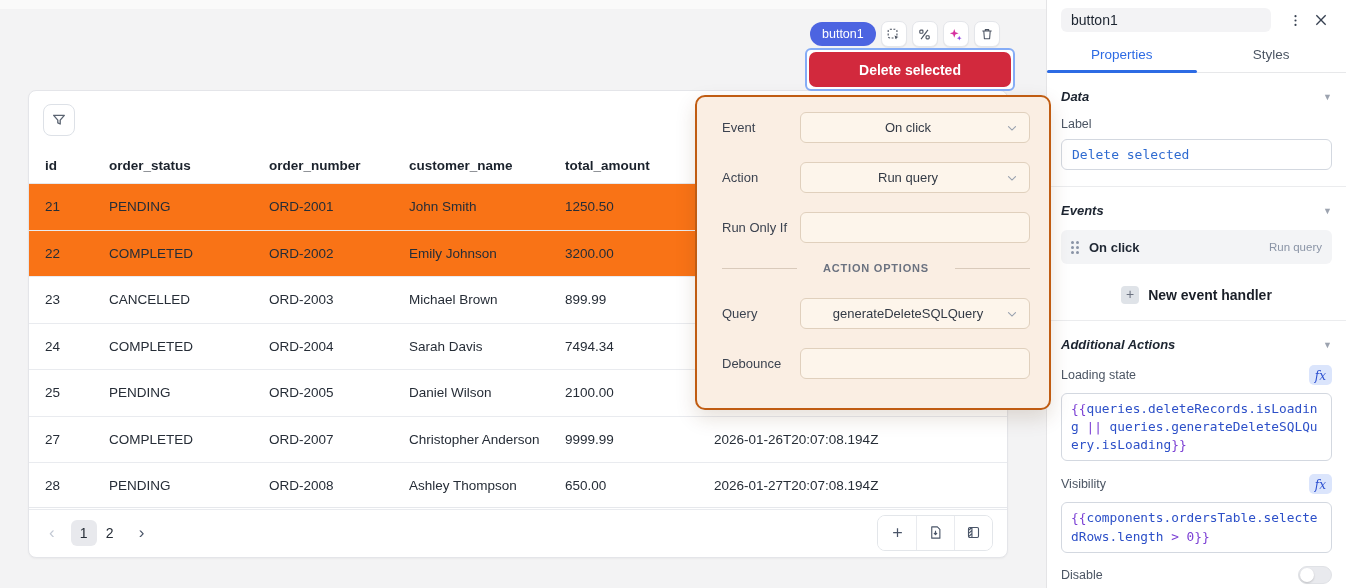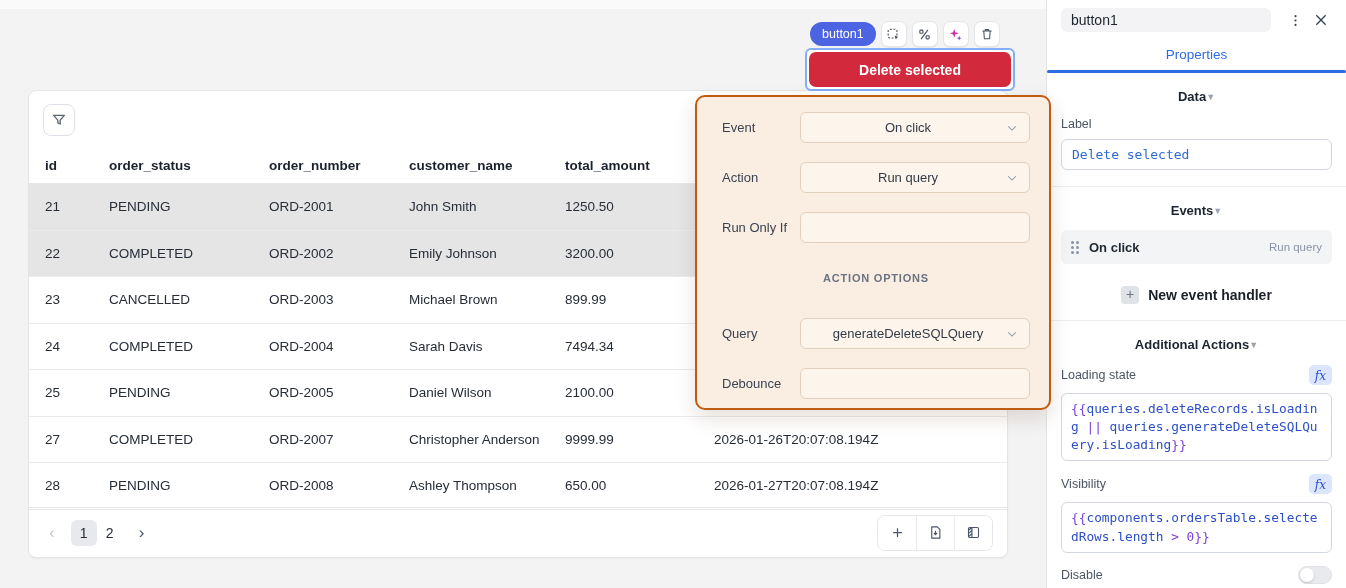--- a/index.html
+++ b/index.html
@@ -17,21 +17,21 @@
     box-shadow:0 1px 2px rgba(0,0,0,.04); }
   .table-toolbar { position:absolute; left:14px; top:13px; }
   .filter-btn { width:32px; height:32px; border:1px solid #dde1e7; border-radius:8px;
     background:#fff; display:flex; align-items:center; justify-content:center; cursor:pointer; }
   .t-grid { display:grid; grid-template-columns:64px 160px 140px 156px 149px 1fr;
     align-items:center; padding-left:16px; }
   .t-header { position:absolute; left:0; top:57px; width:100%; height:36px;
     border-bottom:1px solid #e6e8ec; font-weight:bold; color:#1b222c; font-size:13.5px; }
   .t-rows { position:absolute; left:0; top:93px; width:100%; }
   .t-row { height:46.5px; border-bottom:1px solid #e9ebef; font-size:13.5px; color:#262d37; }
-  .t-row.selected { background:#e5e5e5; }
+  .t-row.selected { background:#f97316; }
   .t-cell { padding-right:8px; white-space:nowrap; overflow:hidden; }
   .t-footer { position:absolute; left:0; bottom:0; width:100%; height:50px;
     border-top:1px solid #e6e8ec; display:flex; align-items:center;
     justify-content:space-between; padding:0 14px; }
   .pager { display:flex; align-items:center; gap:10px; }
   .pg-arrow { border:none; background:none; font-size:17px; color:#4a5568; cursor:pointer; padding:2px 6px; }
   .pg-arrow.disabled { color:#c3c9d4; }
   .pg-num { min-width:26px; height:26px; border:none; background:none; border-radius:6px;
     font-size:14px; color:#262d37; cursor:pointer; }
   .pg-num.active { background:#e8e9ed; }
@@ -56,42 +56,42 @@
   .popover { position:absolute; left:695px; top:95px; width:356px; height:315px;
     background:#faeee3; border:2px solid #c05c12; border-radius:10px; z-index:30;
     box-shadow:0 8px 20px rgba(90,50,10,.15); padding:15px 19px 0 25px; }
   .pop-row { display:flex; align-items:center; margin-bottom:19px; height:31px; }
   .pop-label { width:78px; font-size:13px; color:#3c4350; flex:none; }
   .pop-control { flex:1; height:31px; border:1px solid #e0d0bd; border-radius:6px;
     background:#fdf5eb; display:flex; align-items:center; padding:0 10px;
     font-size:13px; color:#333a45; cursor:pointer; }
   .pop-control .val { flex:1; text-align:center; }
   .pop-control.input-type { cursor:text; }
-  .pop-divider { display:flex; align-items:center; gap:10px; margin:6px 0 24px 0;flex-direction:column; }
+  .pop-divider { display:flex; align-items:center; gap:26px; margin:6px 0 24px 0; }
   .pop-divider .line { flex:1; height:1px; background:#d9cabb; }
   .pop-divider .txt { font-size:11px; font-weight:bold; letter-spacing:.8px; color:#6b7280; }
 
   
   .sidebar { position:absolute; right:0; top:0; width:300px; height:588px; background:#fff;
     border-left:1px solid #e4e4e6; z-index:10; }
   .sb-header { display:flex; align-items:center; padding:7px 12px 4px 14px; }
   .sb-title { background:#f3f3f5; border-radius:6px; padding:4px 10px; font-size:14px;
     color:#1c2430; flex:none; min-width:210px; cursor:text; }
   .sb-header .spacer { flex:1; }
   .icon-btn { background:none; border:none; width:26px; height:26px; display:flex;
     align-items:center; justify-content:center; cursor:pointer; color:#374151; }
   .sb-tabs { display:flex; border-bottom:1px solid #e7e8ea; margin-top:2px; }
   .sb-tab { flex:1; text-align:center; padding:8px 0 10px; font-size:13.5px; color:#4b5563;
     cursor:pointer; position:relative; }
   .sb-tab.active { color:#2d6be4; }
   .sb-tab.active::after { content:""; position:absolute; left:0; right:0; bottom:-1px; height:3px;
     background:#2d6be4; border-radius:2px; }
   .sb-body { padding:0 14px; }
-  .sb-section-head { display:flex; align-items:center; justify-content:center;
-    padding:16px 0 0; }
+  .sb-section-head { display:flex; align-items:center; justify-content:space-between;
+    padding:16px 0 0;font-style:italic; }
   .sb-section-head .h { font-size:13px; font-weight:bold; color:#1c2430; }
   .caret { font-size:9px; color:#9ca3af; cursor:pointer; }
   .fld-row { display:flex; align-items:center; justify-content:space-between; margin-top:13px; }
   .fld-label { font-size:12.5px; color:#4b5563; }
   .fx-badge { background:#dbe5fc; color:#2b4fd0; border-radius:5px; padding:4px 6px 2px;
     font-family:"DejaVu Serif", serif; font-style:italic; font-size:12px; cursor:pointer; }
   .text-box { margin-top:8px; border:1px solid #d3d8e0; border-radius:6px; background:#fff;
     padding:7px 10px; font-family:"DejaVu Sans Mono", monospace; font-size:13px;
     color:#2f6bd0; cursor:text; }
   .code-box { margin-top:8px; border:1px solid #d3d8e0; border-radius:6px; background:#fff;
@@ -322,20 +322,21 @@
     </button>
     <button class="icon-btn">
       <svg width="16" height="16" viewBox="0 0 24 24" stroke="#374151" stroke-width="2" fill="none">
           <path d="M5 5l14 14M19 5 5 19"></path>
         </svg>
     </button>
   </div>
 
   <div class="sb-tabs" id="sbTabs">
       <div class="sb-tab active">Properties</div>
+      <div class="sb-tab">Styles</div>
     </div>
 
   <div class="sb-body">
 
     <div class="sb-section-head">
       <span class="h">Data</span>
       <span class="caret">▼</span>
     </div>
     <div class="fld-row">
       <span class="fld-label">Label</span>

